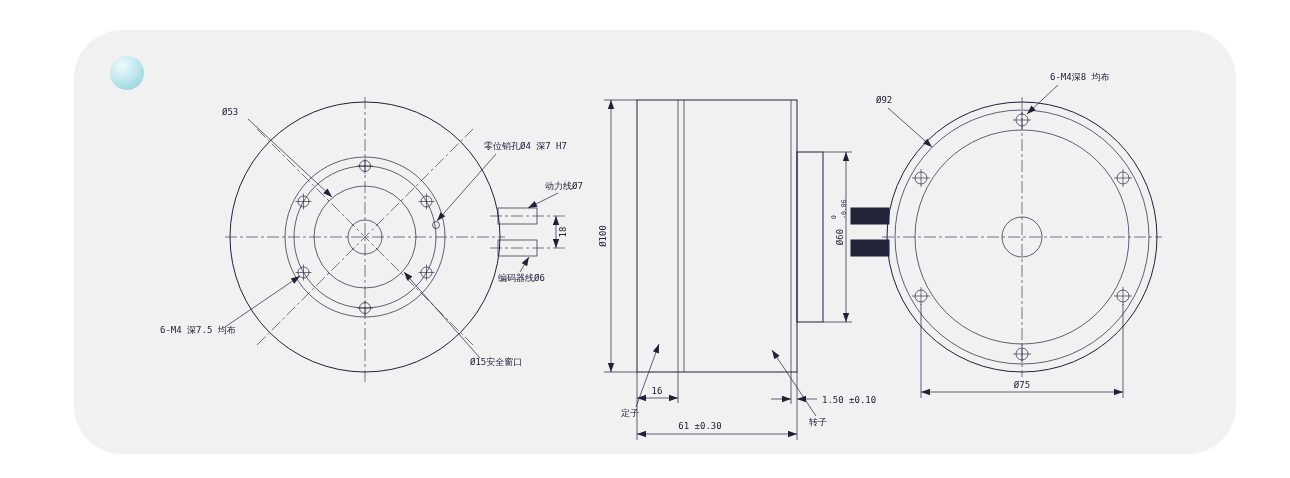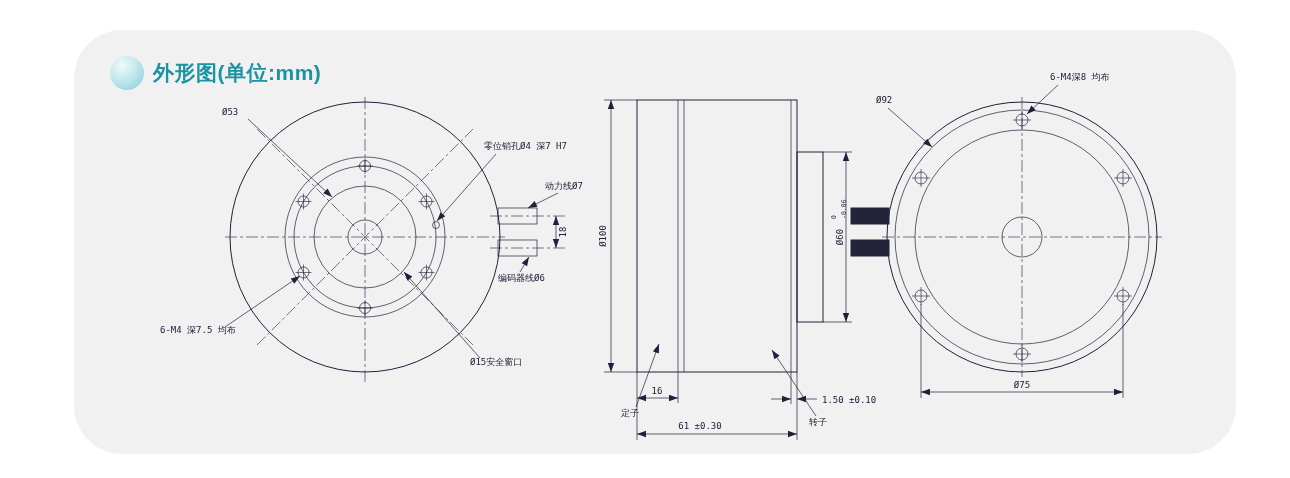--- a/index.html
+++ b/index.html
@@ -21,21 +21,20 @@
   text{fill:#20203a;font-family:"DejaVu Sans Mono","DejaVu Sans",monospace;font-size:9px}
   text.sm{font-size:6.5px}
 </style>
 </head>
 <body>
 
 <div class="panel"></div>
 
 <div class="title-row">
   <div class="title-icon"></div>
-  <div class="title-text">外形图(单位:mm)</div>
 </div>
 
 <svg class="drawing" width="1290" height="478" viewBox="0 0 1290 478">
   <defs>
     <marker id="arr" viewBox="0 0 10 10" refX="9.5" refY="5" markerWidth="10" markerHeight="10" orient="auto-start-reverse" markerUnits="userSpaceOnUse">
       <path d="M0.5,1.8 L9.5,5 L0.5,8.2 Z" fill="#20203a"></path>
     </marker>
   </defs>
 
   <g>

